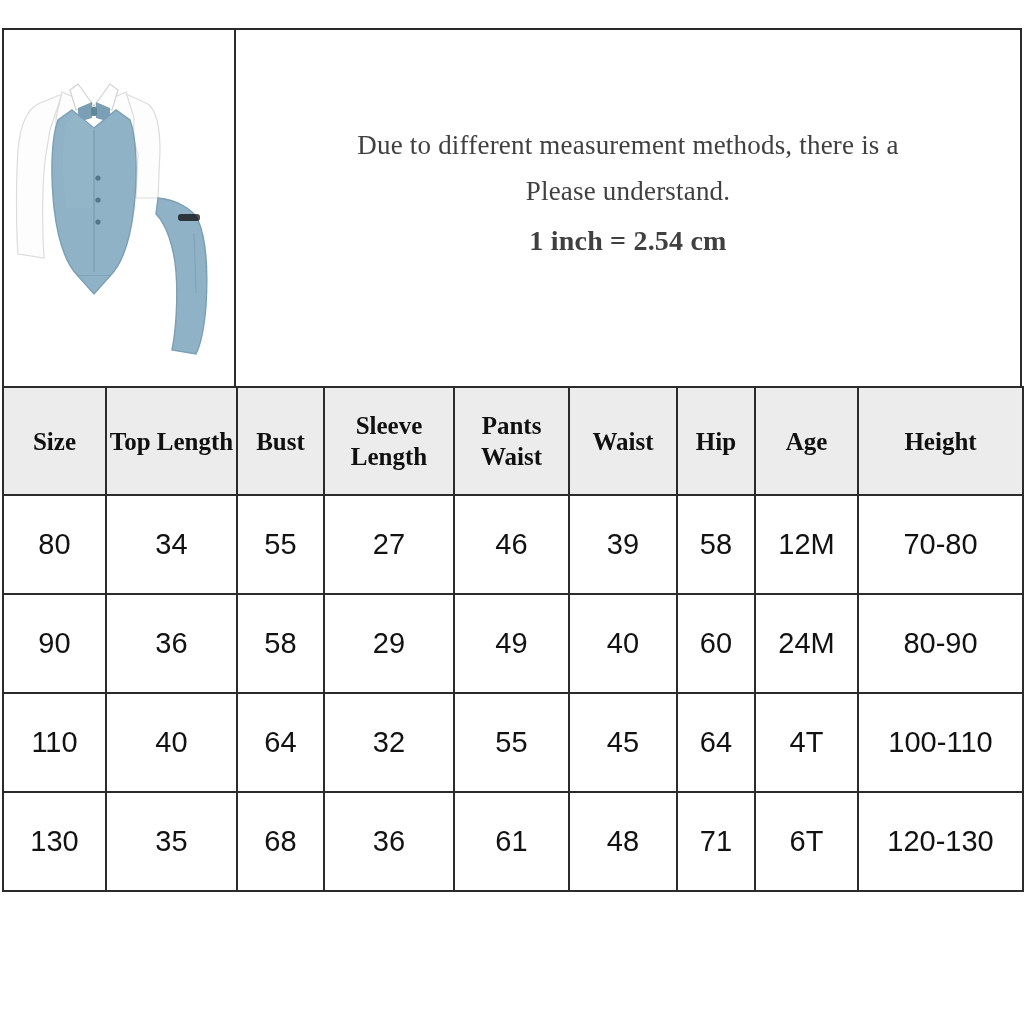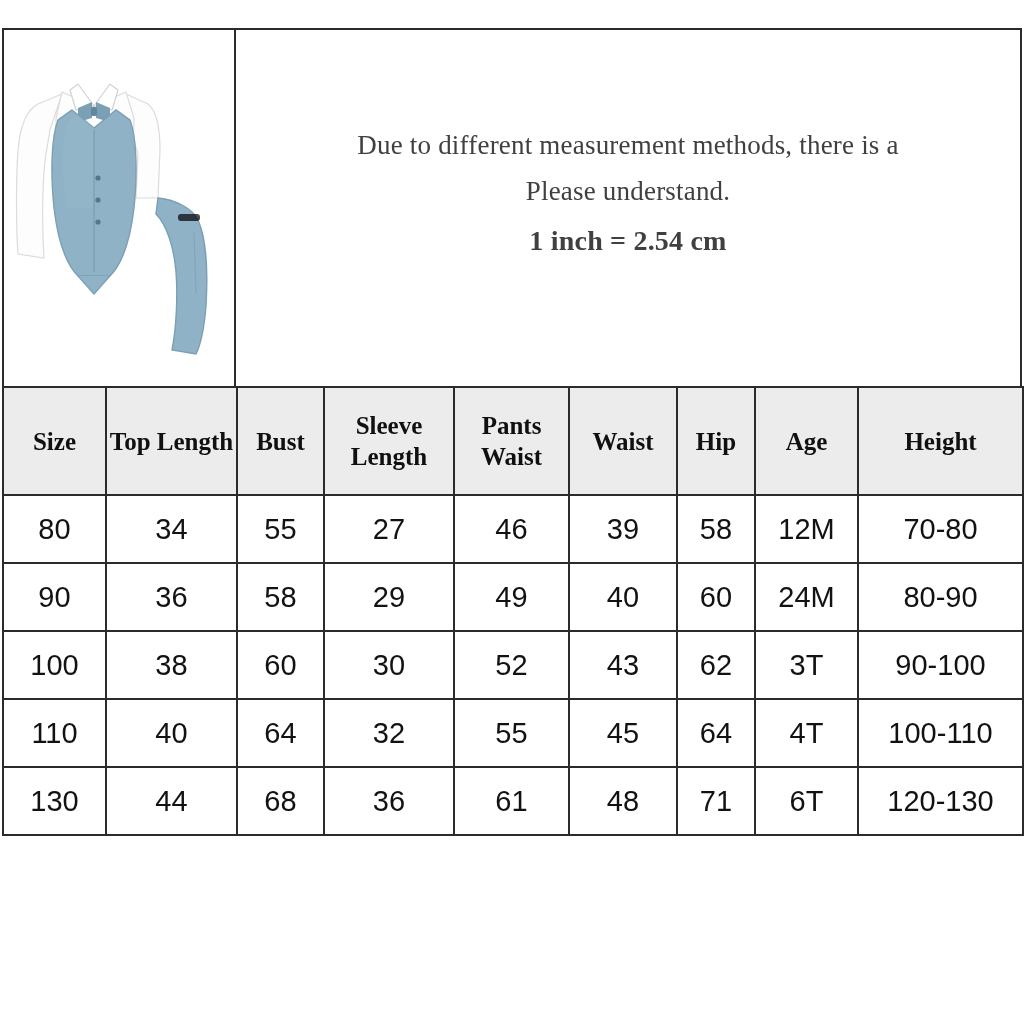--- a/index.html
+++ b/index.html
@@ -89,21 +89,21 @@
     background: #ececec;
     font-family: "Liberation Serif", serif;
     font-weight: bold;
     font-size: 25px;
     height: 108px;
     line-height: 31px;
     padding: 0 2px;
     color: #101010;
   }
   table.size-table tbody td {
-    height: 68px;
+    height: 99px;
     font-size: 29px;
     font-weight: normal;
     color: #121212;
     background: #fff;
   }
   
   col.c-size    { width: 103px; }
   col.c-toplen  { width: 131px; }
   col.c-bust    { width: 87px;  }
   col.c-sleeve  { width: 130px; }
@@ -207,44 +207,33 @@
         <td>36</td>
         <td>58</td>
         <td>29</td>
         <td>49</td>
         <td>40</td>
         <td>60</td>
         <td>24M</td>
         <td>80-90</td>
       </tr>
       <tr>
-        <td>100</td>
-        <td>38</td>
-        <td>60</td>
-        <td>30</td>
-        <td>52</td>
-        <td>43</td>
-        <td>62</td>
-        <td>3T</td>
-        <td>90-100</td>
-      </tr>
-      <tr>
         <td>110</td>
         <td>40</td>
         <td>64</td>
         <td>32</td>
         <td>55</td>
         <td>45</td>
         <td>64</td>
         <td>4T</td>
         <td>100-110</td>
       </tr>
       <tr>
         <td>130</td>
-        <td>44</td>
+        <td>35</td>
         <td>68</td>
         <td>36</td>
         <td>61</td>
         <td>48</td>
         <td>71</td>
         <td>6T</td>
         <td>120-130</td>
       </tr>
     </tbody>
   </table>

